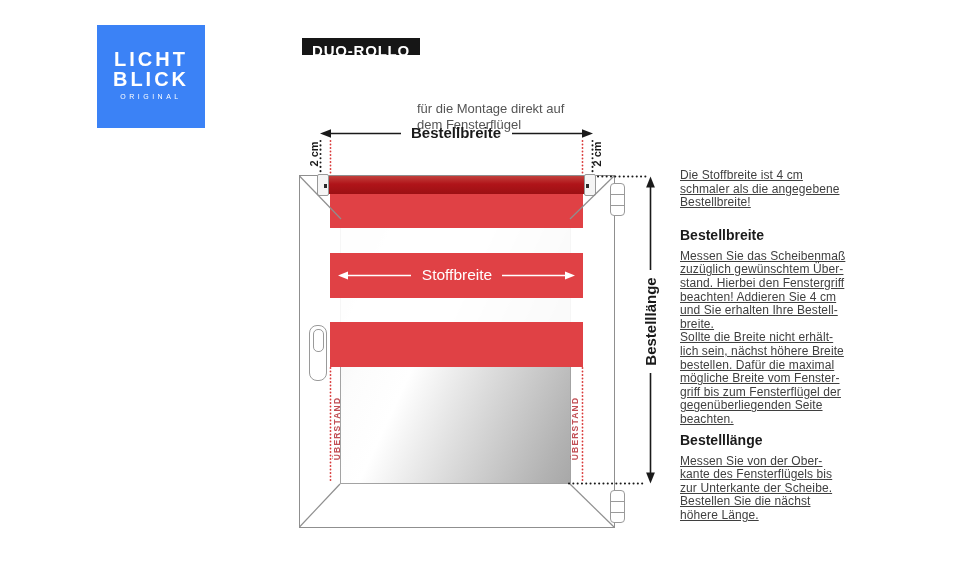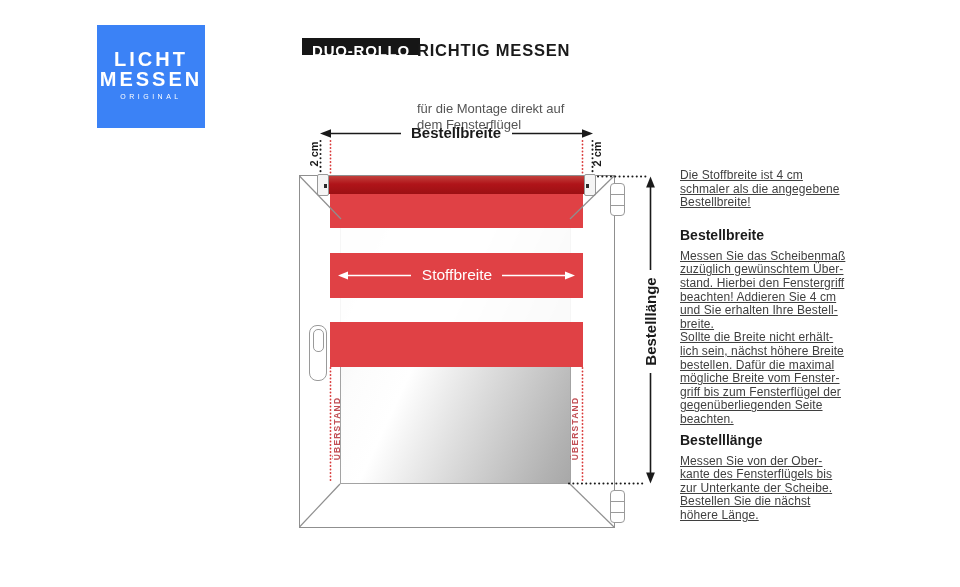--- a/index.html
+++ b/index.html
@@ -72,26 +72,25 @@
 
   #linework{left:0;top:0;width:960px;height:587px;pointer-events:none;}
 </style>
 </head>
 <body>
 
 <div id="canvas">
 
   <div class="abs" id="logo">
     <div class="logo-word" id="logo-w1">LICHT</div>
-    <div class="logo-word" id="logo-w2">MESSEN</div>
+    <div class="logo-word" id="logo-w2">BLICK</div>
     <div id="logo-sub">ORIGINAL</div>
   </div>
 
   <div class="abs" id="duo-box">DUO-ROLLO</div>
-  <div class="abs" id="title">RICHTIG MESSEN</div>
   <div class="abs ml" id="subtitle">für die Montage direkt auf
 dem Fensterflügel</div>
 
   <div class="abs" id="win"></div>
   <div class="abs" id="glass"></div>
   <div class="abs" id="handle-outer"></div>
   <div class="abs" id="handle-inner"></div>
   <div class="abs hinge" id="hinge-top">
     <div class="hinge-line" style="top:10px"></div>
     <div class="hinge-line" style="top:21px"></div>

